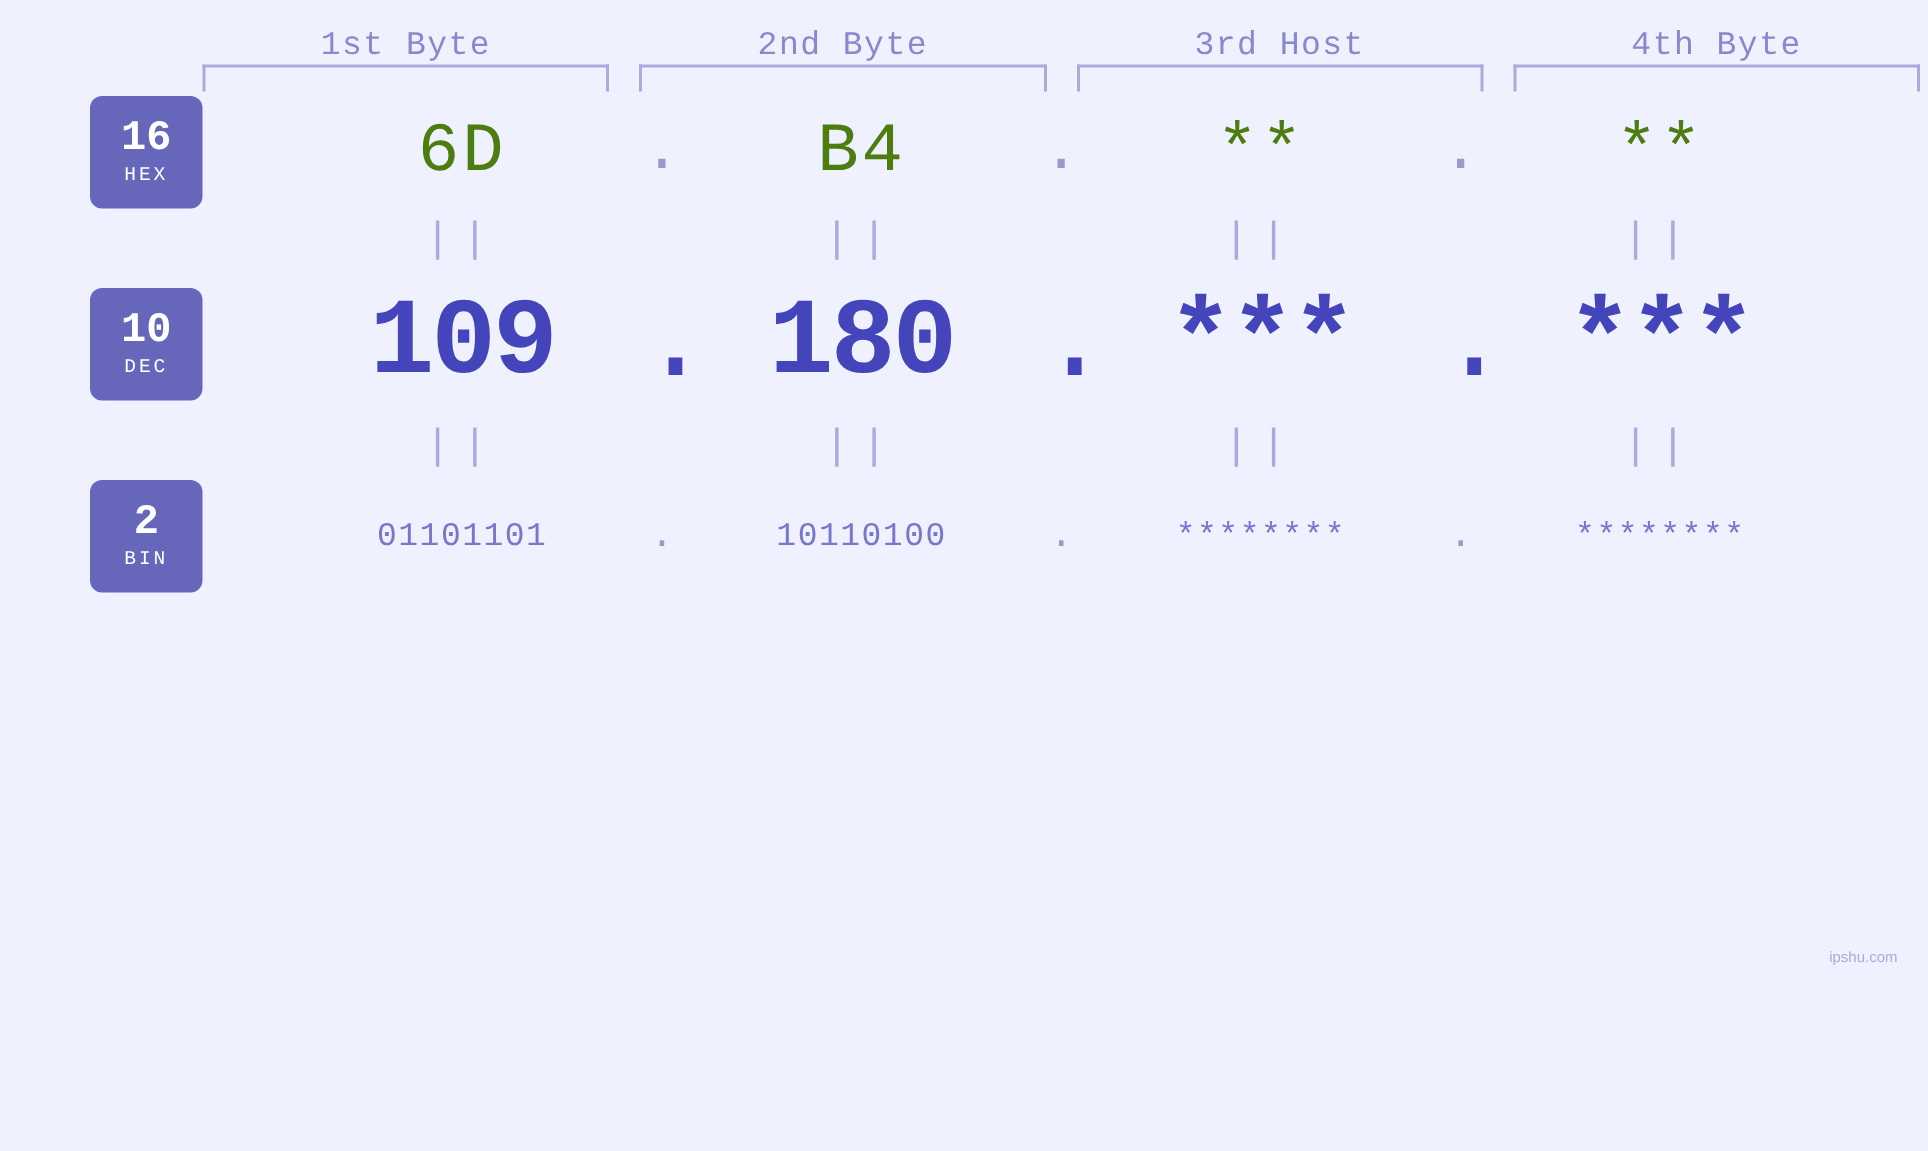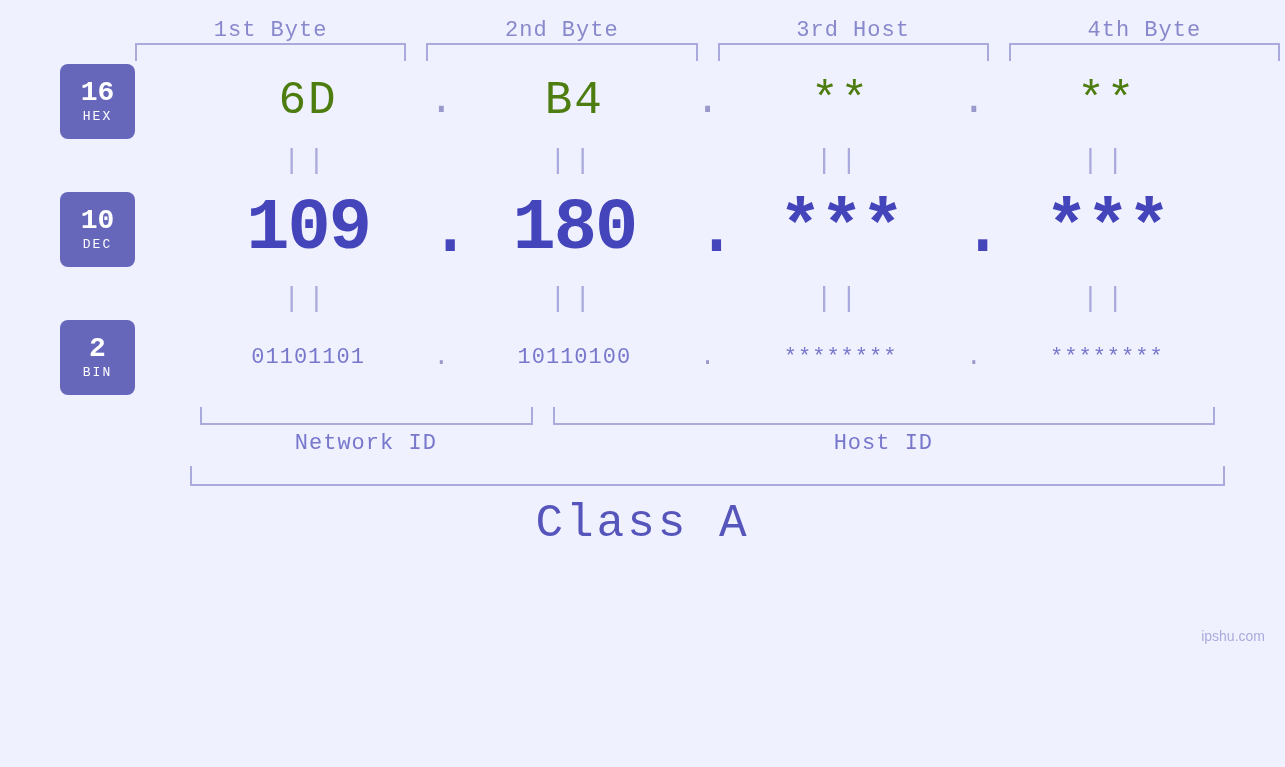--- a/index.html
+++ b/index.html
@@ -262,21 +262,21 @@
       letter-spacing: 3px;
       margin-top: 12px;
     }
 
     
     .watermark {
       position: absolute;
       bottom: 14px;
       right: 20px;
       color: #aaaadd;
-      font-size: 14px;
+      font-size: 10px;
       font-family: Arial, sans-serif;
     }
 
     
     .row-group {
       display: flex;
       flex-direction: row;
       width: 100%;
     }
 
@@ -379,30 +379,16 @@
         <div class="cell cell-bin">10110100</div>
         <div class="dot-bin">.</div>
         <div class="cell cell-bin">********</div>
         <div class="dot-bin">.</div>
         <div class="cell cell-bin">********</div>
       </div>
 
     </div>
   </div>
 
-  <div class="bottom-section">
-    <div class="bottom-brackets">
-      <div class="bottom-bracket-network"></div>
-      <div class="bottom-bracket-host"></div>
-    </div>
-    <div class="bottom-labels">
-      <div class="bottom-label-network">Network ID</div>
-      <div class="bottom-label-host">Host ID</div>
-    </div>
-
-    <div class="full-bracket"></div>
-
-    <div class="class-label">Class A</div>
-  </div>
 
   <div class="watermark">ipshu.com</div>
 
 </div>
 
 </body></html>

